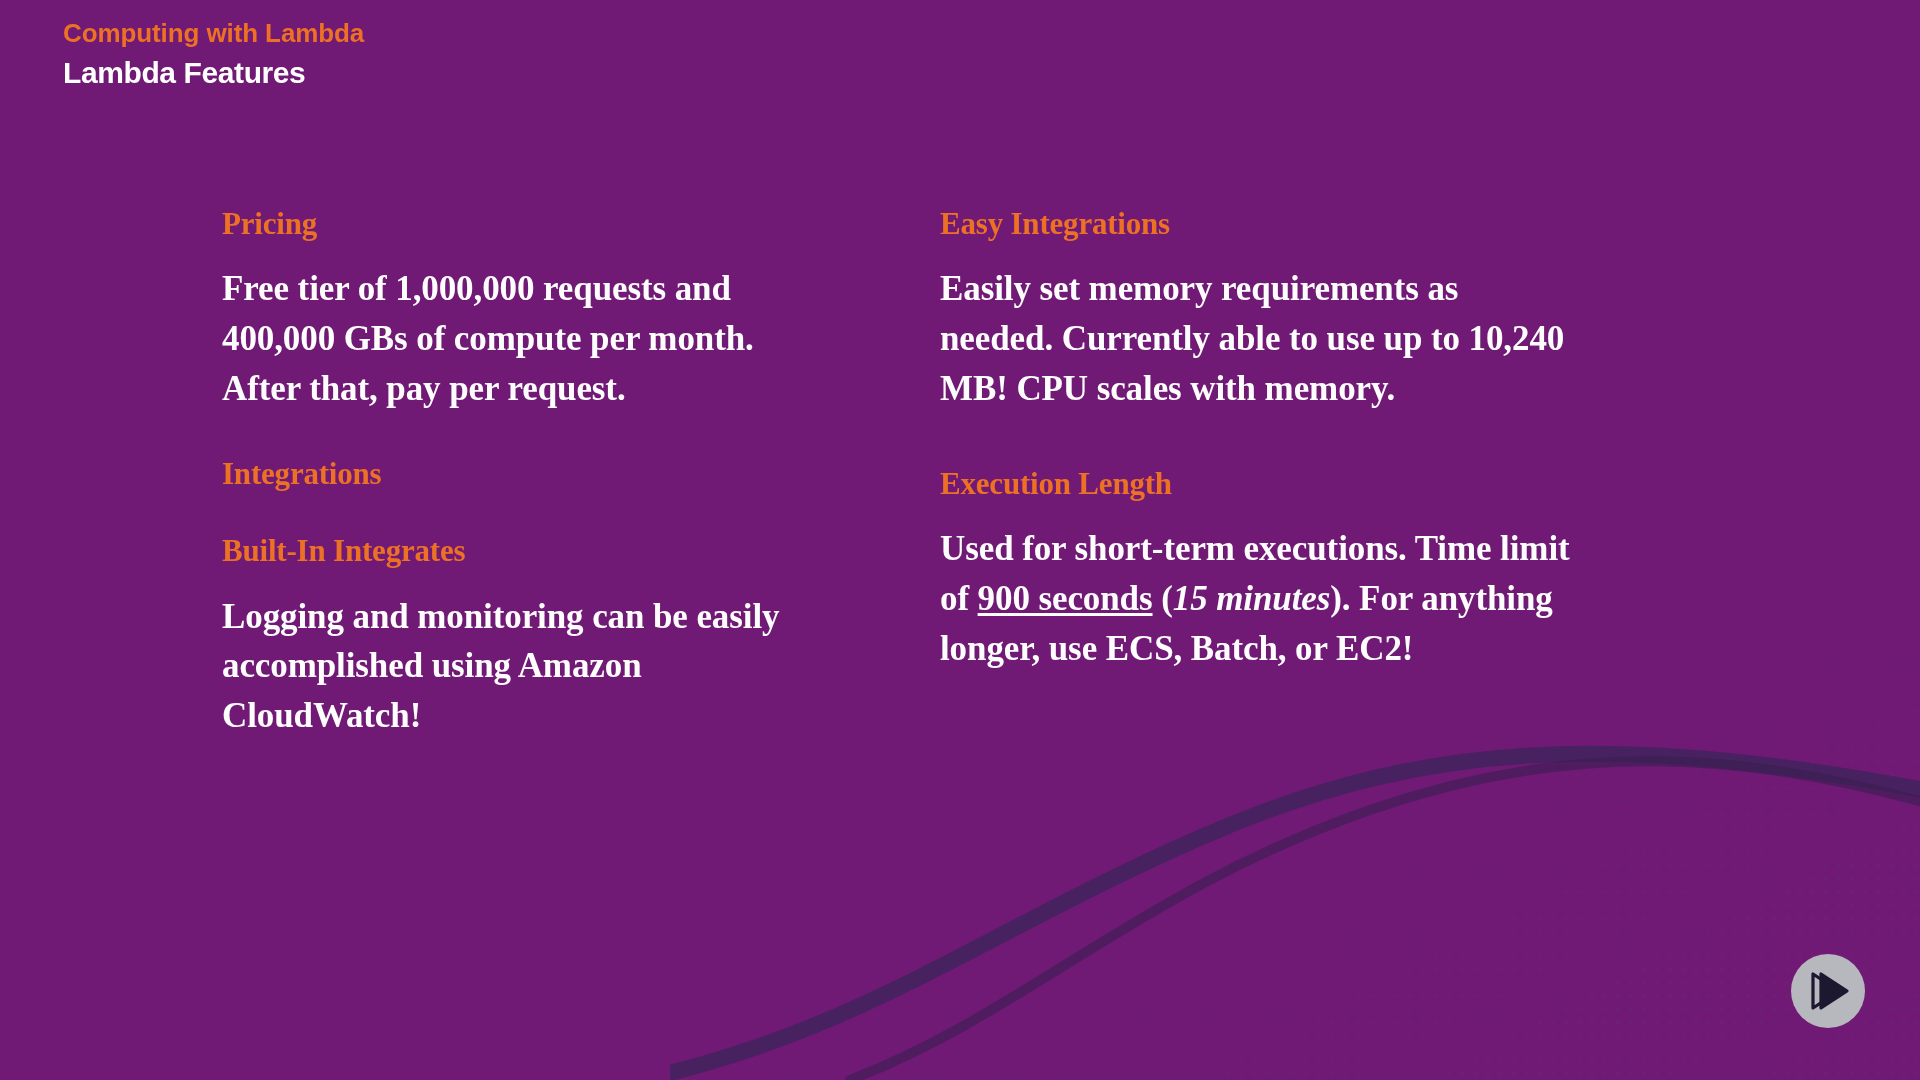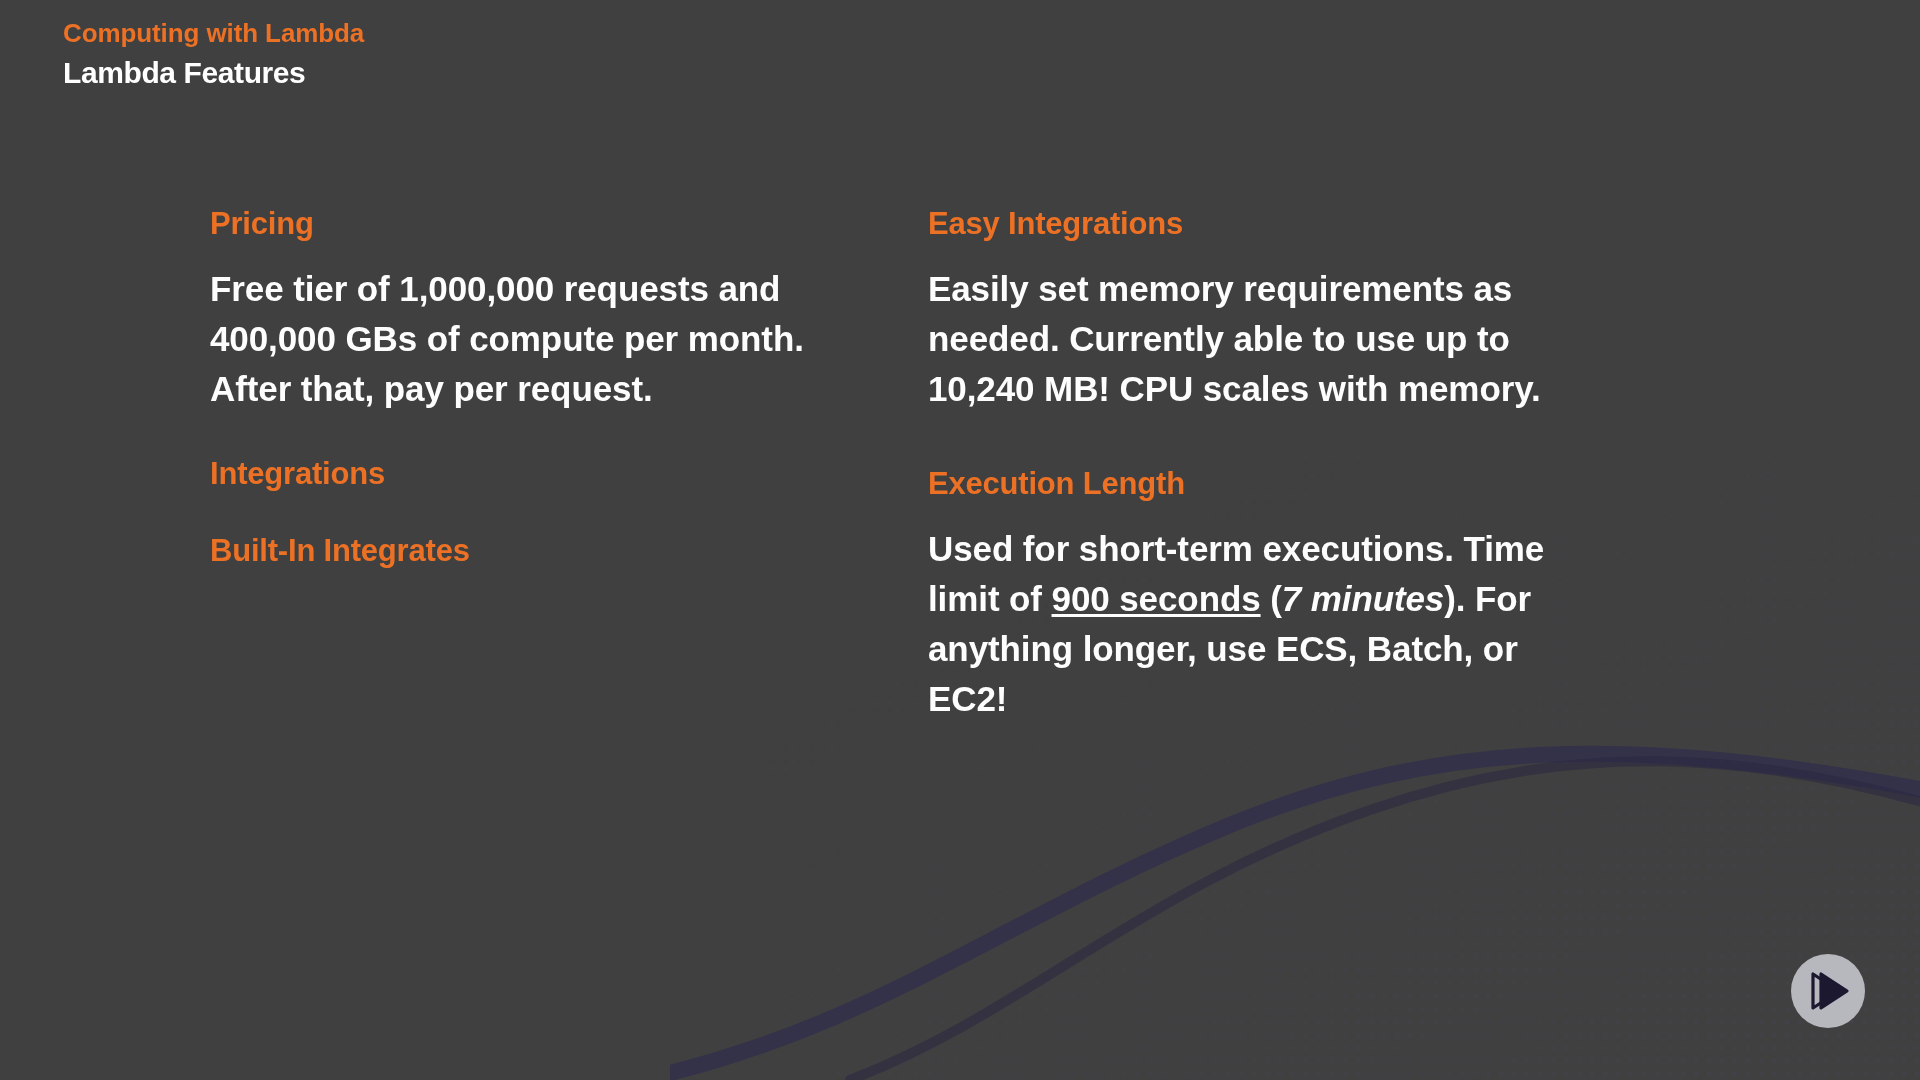--- a/index.html
+++ b/index.html
@@ -4,21 +4,21 @@
 <style>
   html, body {
     margin: 0;
     padding: 0;
     background: #15131f;
   }
   .slide {
     position: relative;
     width: 1920px;
     height: 1080px;
-    background: #404040;
+    background: #701a75;
     overflow: hidden;
     font-family: "Liberation Sans", sans-serif;
     -webkit-font-smoothing: antialiased;
   }
 
   
   .bg-dots {
     position: absolute;
     right: 0;
     bottom: 0;
@@ -60,24 +60,25 @@
     font-size: 30px;
     font-weight: bold;
     letter-spacing: -0.4px;
     line-height: 1.15;
     margin: 0;
   }
 
   
   .columns {
     position: absolute;
-    left: 0;
+    left: 12px;
     top: 205px;
     width: 1708px;
     display: flex;
+    font-family: Liberation Serif, serif;
   }
   .col {
     box-sizing: border-box;
   }
   .col-left  { width: 900px; padding-left: 210px; }
   .col-right { width: 1020px; padding-left: 120px; }
 
   .block { margin-bottom: 40px; }
   .block:last-child { margin-bottom: 0; }
 
@@ -147,34 +148,35 @@
         <h2 class="block-heading">Pricing</h2>
         <p class="block-body">Free tier of 1,000,000 requests and 400,000 GBs of compute per month. After that, pay per request.</p>
       </div>
 
       <div class="block">
         <h2 class="block-heading">Integrations</h2>
       </div>
 
       <div class="block">
         <h2 class="block-heading">Built-In Integrates</h2>
+        <p class="block-body">Logging and monitoring can be easily accomplished using Amazon CloudWatch!</p>
       </div>
 
     </div>
 
     <div class="col col-right">
 
       <div class="block">
         <h2 class="block-heading">Easy Integrations</h2>
         <p class="block-body">Easily set memory requirements as needed. Currently able to use up to 10,240 MB! CPU scales with memory.</p>
       </div>
 
       <div class="block block-exec">
         <h2 class="block-heading">Execution Length</h2>
-        <p class="block-body"><span>Used for short-term executions. Time limit of </span><u class="ul">900 seconds</u><span> (</span><i class="it">7 minutes</i><span>). For anything longer, use ECS, Batch, or EC2!</span></p>
+        <p class="block-body"><span>Used for short-term executions. Time limit of </span><u class="ul">900 seconds</u><span> (</span><i class="it">15 minutes</i><span>). For anything longer, use ECS, Batch, or EC2!</span></p>
       </div>
 
     </div>
 
   </div>
 
   <div class="logo">
     <svg width="46" height="42" viewBox="0 0 46 42">
       <path d="M 8 4 L 8 38 L 34 21 Z" fill="none" stroke="#1b1830" stroke-width="3.2" stroke-linejoin="round"></path>
       <path d="M 16 4 L 16 38 L 42 21 Z" fill="#1b1830" stroke="#1b1830" stroke-width="3.2" stroke-linejoin="round"></path>

